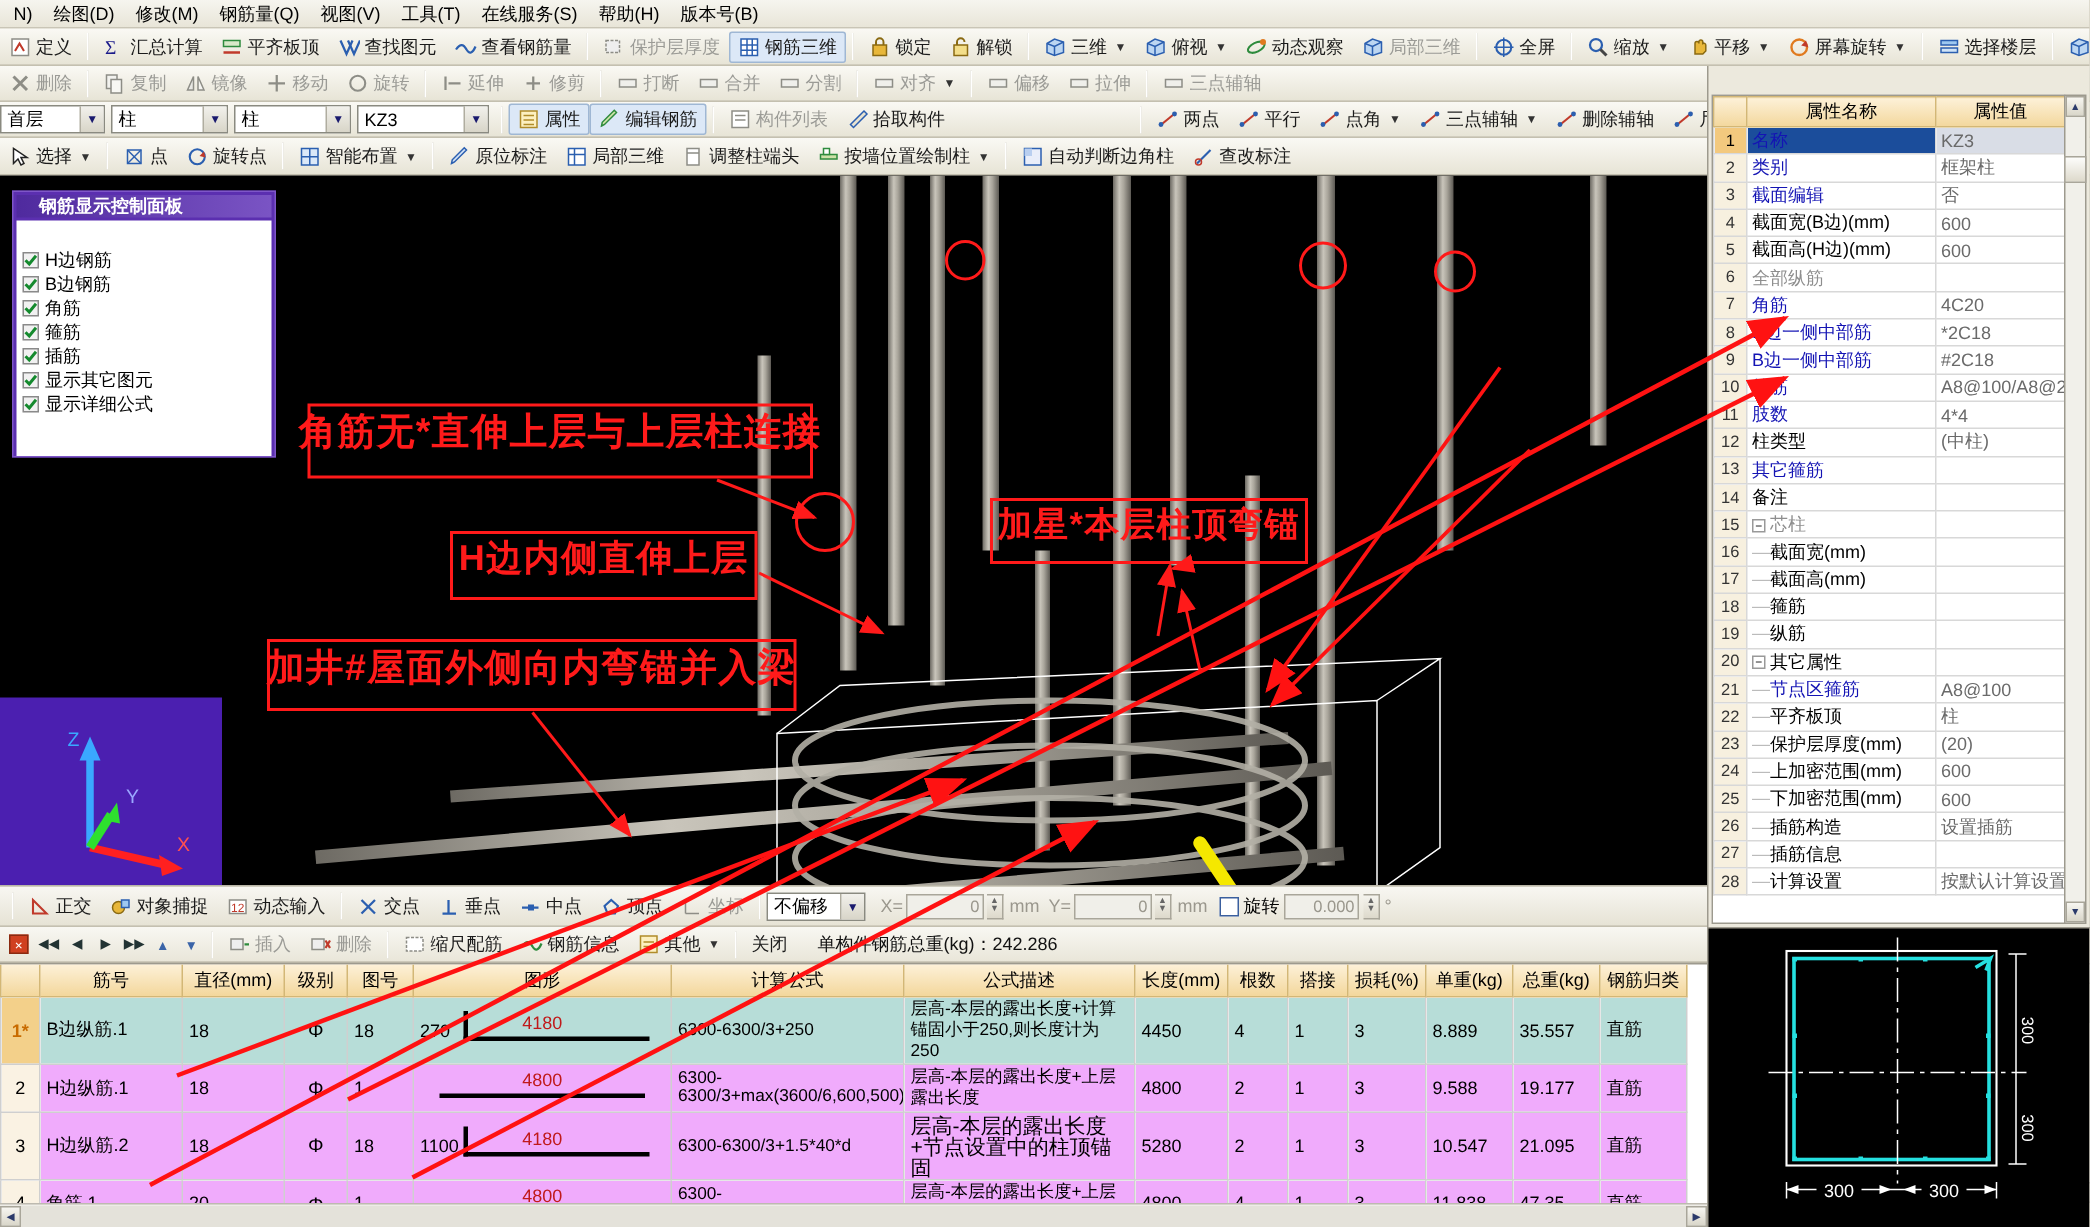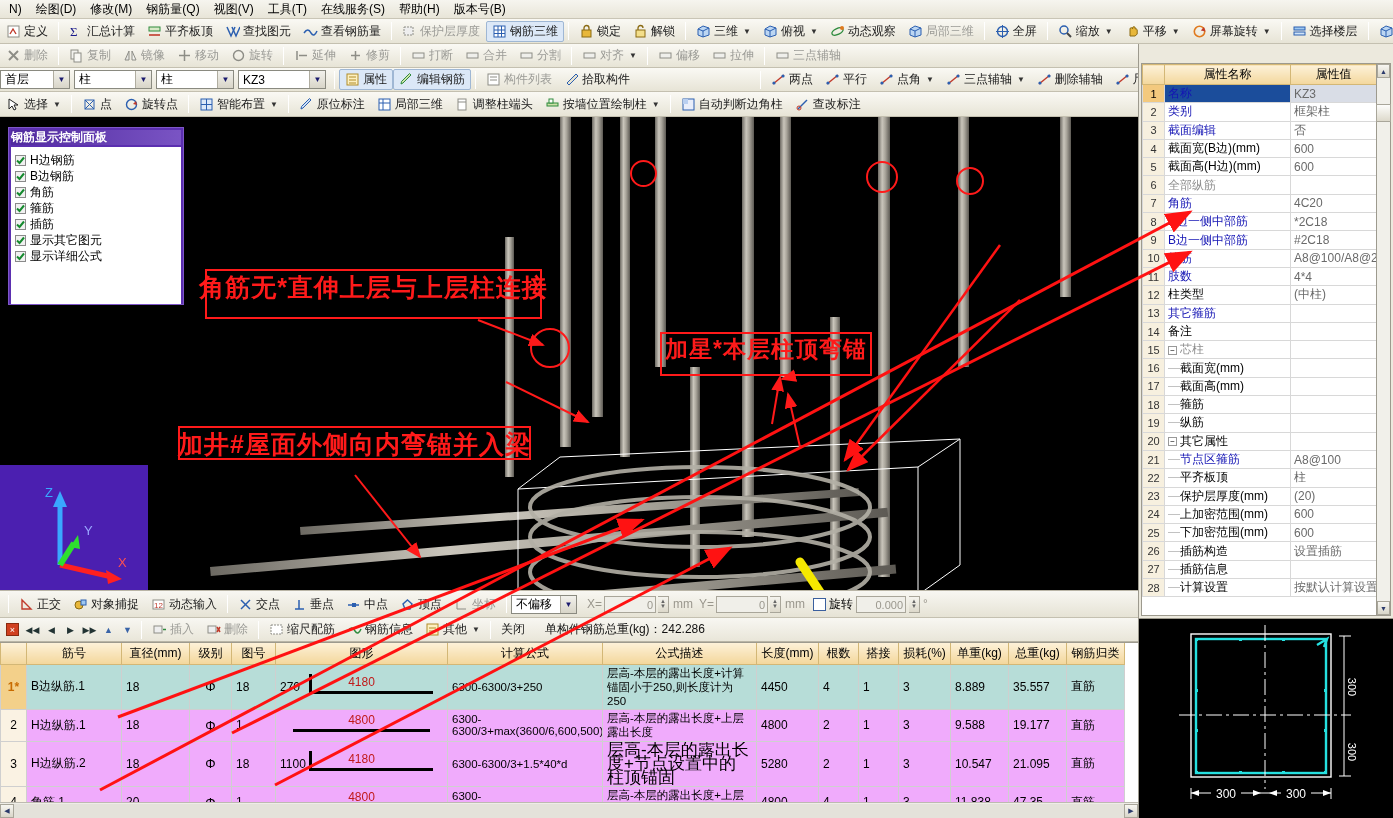--- a/index.html
+++ b/index.html
@@ -69,41 +69,41 @@
   }
 
   
   .rbpanel{
     position:absolute; left:8px; top:10px; width:176px; height:178px;
     background:#5b2fb0;
     border:1px solid #7e56c8;
     padding:2px;
   }
   .rbpanel .ttl{
-    height:15px; color:#fff; font-weight:bold; font-size:12px; padding-left:0;
+    height:15px; color:#fff; font-weight:bold; font-size:12px; padding-left:15px;
     background:linear-gradient(90deg,#4f2a9e,#7a54c4);
     line-height:15px;
   }
-  .rbpanel .body{ background:#fff; height:157px; margin-top:2px; padding:5px 4px; }
+  .rbpanel .body{ background:#fff; height:157px; margin-top:2px; padding:18px 4px; }
   .rbitem{ display:flex; align-items:center; gap:4px; height:16px; font-size:12px; color:#000;}
   .cbx{
     width:11px; height:11px; border:1px solid #8a8a8a; background:#f1f1f1;
     display:flex; align-items:center; justify-content:center; flex:0 0 auto;
   }
   .cbx svg{ display:block; }
 
   
   .anno{
     position:absolute; border:2px solid #ff1a1a; color:#ff1a1a;
     font-weight:bold; display:flex; align-items:flex-start; justify-content:center;
     background:transparent; white-space:nowrap; letter-spacing:1px;
   }
   .anno.a1{ left:205px; top:152px; width:337px; height:50px; font-size:25px;}
   .anno.a2{ left:300px; top:237px; width:205px; height:46px; font-size:24px;}
-  .anno.a3{ left:178px; top:309px; width:353px; height:34px; font-size:25px;}
+  .anno.a3{ left:178px; top:309px; width:353px; height:48px; font-size:25px;}
   .anno.a4{ left:660px; top:215px; width:212px; height:44px; font-size:23px;}
 
   .redcircle{ position:absolute; border:2px solid #ff1a1a; border-radius:50%; }
 
   
   .snapbar{
     position:absolute; left:0; top:590px; width:1138px; height:28px;
     background:linear-gradient(#f8f7f2,#e6e3d5);
     display:flex; align-items:center; padding-left:4px;
     border-top:1px solid #b9b5a6; border-bottom:1px solid #c4c0b0;
@@ -842,20 +842,23 @@
       <line x1="845" y1="520" x2="852" y2="585" stroke="#00e5ff" stroke-width="8"></line>
     </svg>
 
     <div class="redcircle" style="left:530px;top:211px;width:40px;height:40px;"></div>
     <div class="redcircle" style="left:630px;top:43px;width:27px;height:27px;"></div>
     <div class="redcircle" style="left:866px;top:44px;width:32px;height:32px;"></div>
     <div class="redcircle" style="left:956px;top:50px;width:28px;height:28px;"></div>
 
     <div class="anno a1">
       <span>角筋无*直伸上层与上层柱连接</span>
+    </div>
+    <div class="anno a2">
+      <span>H边内侧直伸上层</span>
     </div>
     <div class="anno a3">
       <span>加井#屋面外侧向内弯锚并入梁</span>
     </div>
     <div class="anno a4">
       <span>加星*本层柱顶弯锚</span>
     </div>
 
     <svg width="1138" height="473" style="position:absolute;left:0;top:0;pointer-events:none">
       <defs>
@@ -1205,21 +1208,21 @@
             <td>18</td>
             <td>
               <div class="shape">
                 <span class="lead">1100</span>
                 <span class="num">4180</span>
                 <span class="vbar"></span>
                 <span class="hbar"></span>
               </div>
             </td>
             <td style="font-size:11.5px;">6300-6300/3+1.5*40*d</td>
-            <td class="twoline" style="font-size:17px;line-height:14px;white-space:normal;">层高-本层的露出长度+节点设置中的柱顶锚固</td>
+            <td class="twoline" style="font-size:14px;line-height:14px;white-space:normal;">层高-本层的露出长度+节点设置中的柱顶锚固</td>
             <td>5280</td>
             <td>2</td>
             <td>1</td>
             <td>3</td>
             <td>10.547</td>
             <td>21.095</td>
             <td>直筋</td>
           </tr>
           <tr class="norm">
             <td class="rowno">4</td>

